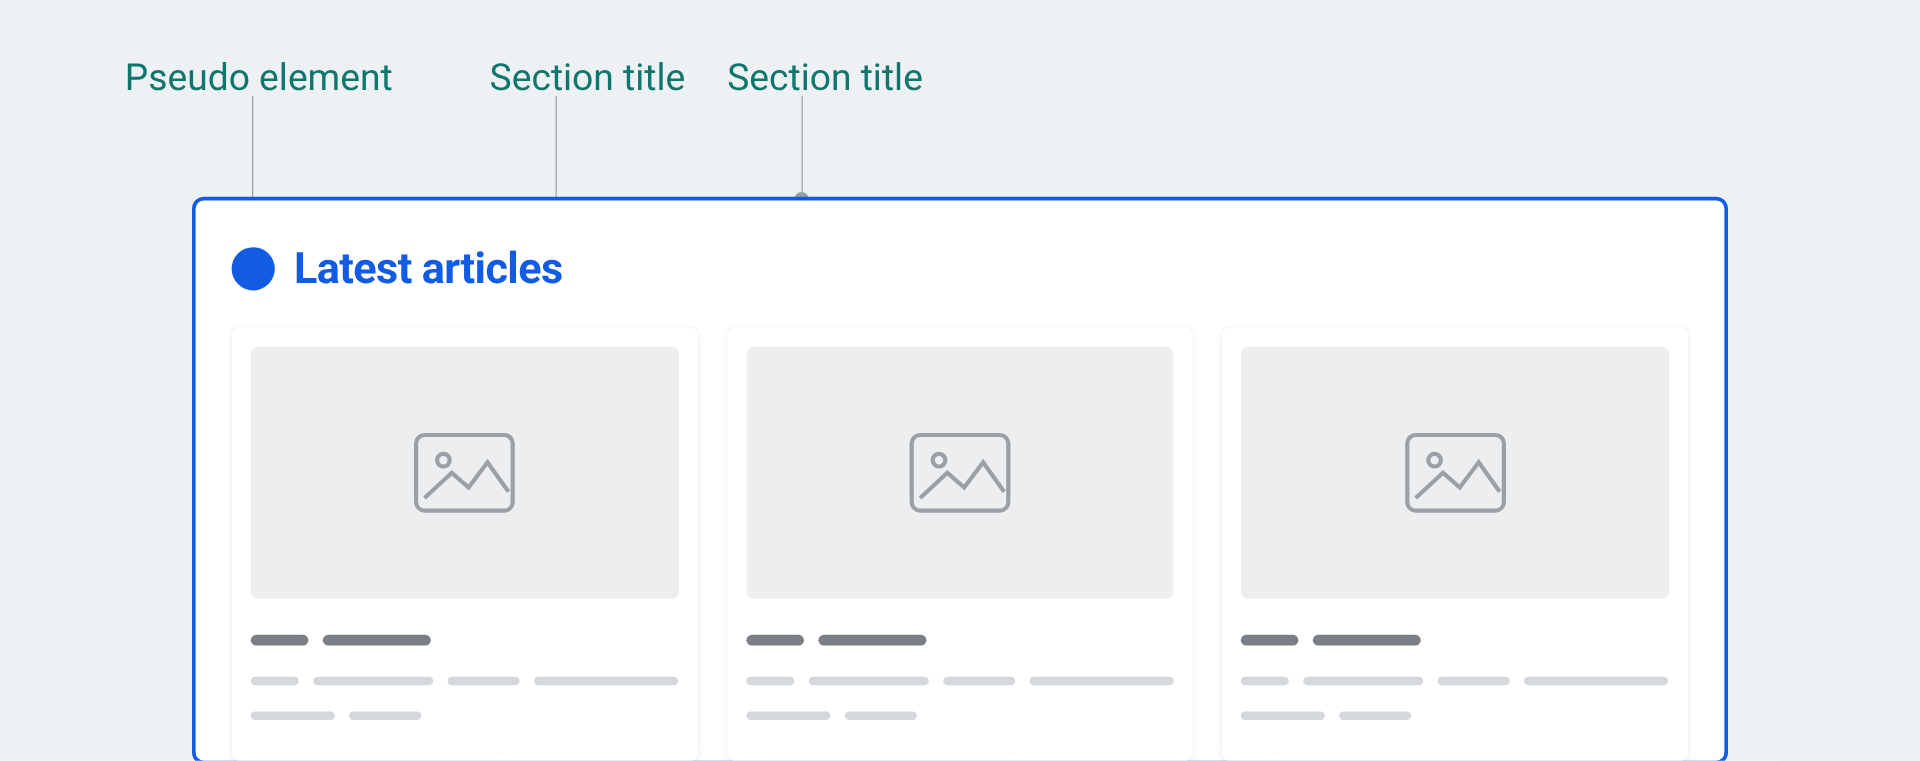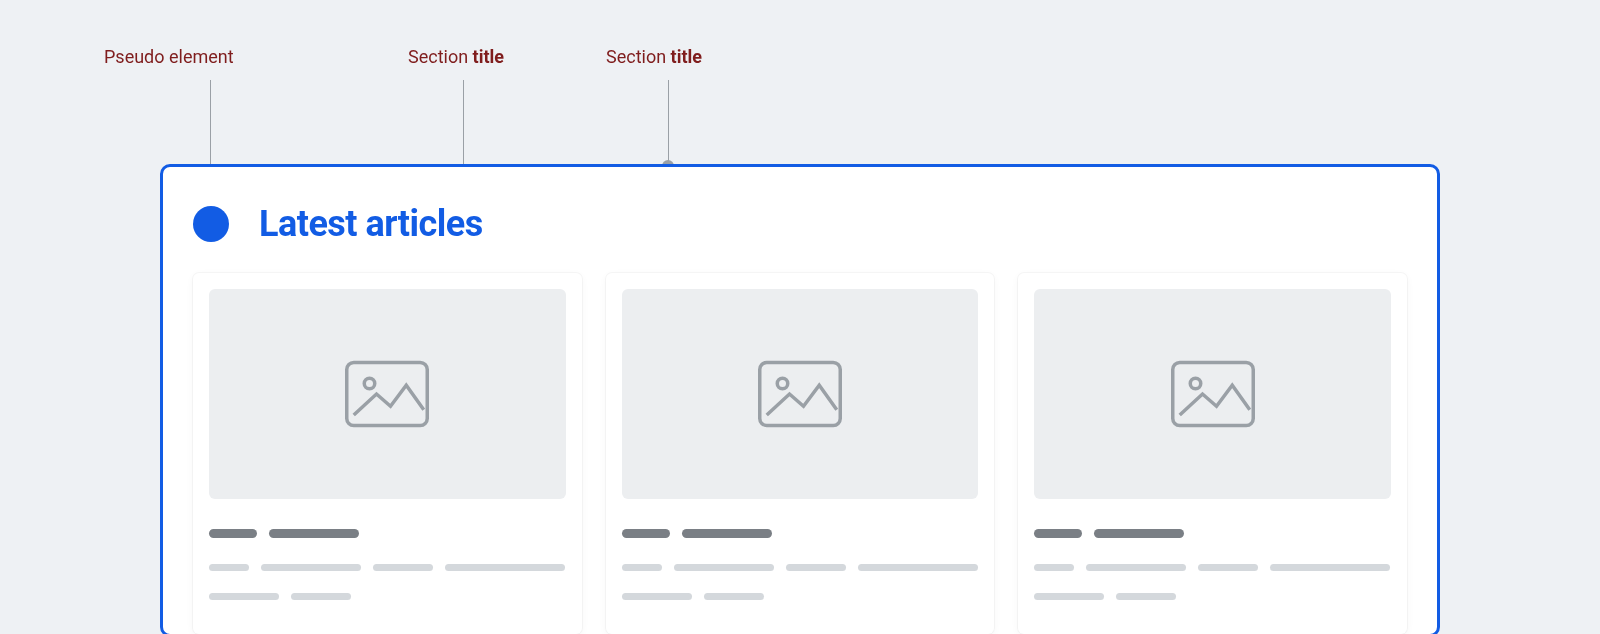--- a/index.html
+++ b/index.html
@@ -6,26 +6,26 @@
 body {
   background: #eef1f4;
   font-family: -apple-system, BlinkMacSystemFont, "Segoe UI", Roboto, Helvetica, Arial, sans-serif;
   width: 1600px;
   height: 634px;
   overflow: hidden;
   position: relative;
 }
 .ann {
   position: absolute;
-  color: #7f1d1d;
-  font-size: 18px;
+  color: #0f766e;
+  font-size: 31px;
   font-weight: 400;
   white-space: nowrap;
 }
-.ann strong { font-weight: 700; }
+.ann strong { font-weight: 400; }
 .leader {
   position: absolute;
   background: #9aa0a6;
   width: 1px;
 }
 .leader-dot {
   position: absolute;
   width: 12px;
   height: 12px;
   border-radius: 50%;
@@ -38,21 +38,21 @@
   top: 164px;
   right: 160px;
   background: #fff;
   border: 3px solid #125ce4;
   border-radius: 10px;
   padding: 30px 30px 0 30px;
 }
 .section-title-row {
   display: flex;
   align-items: center;
-  gap: 30px;
+  gap: 16px;
   margin-bottom: 28px;
   margin-top: 6px;
 }
 .pseudo-dot {
   width: 36px;
   height: 36px;
   border-radius: 50%;
   background: #125ce4;
   flex: none;
 }

